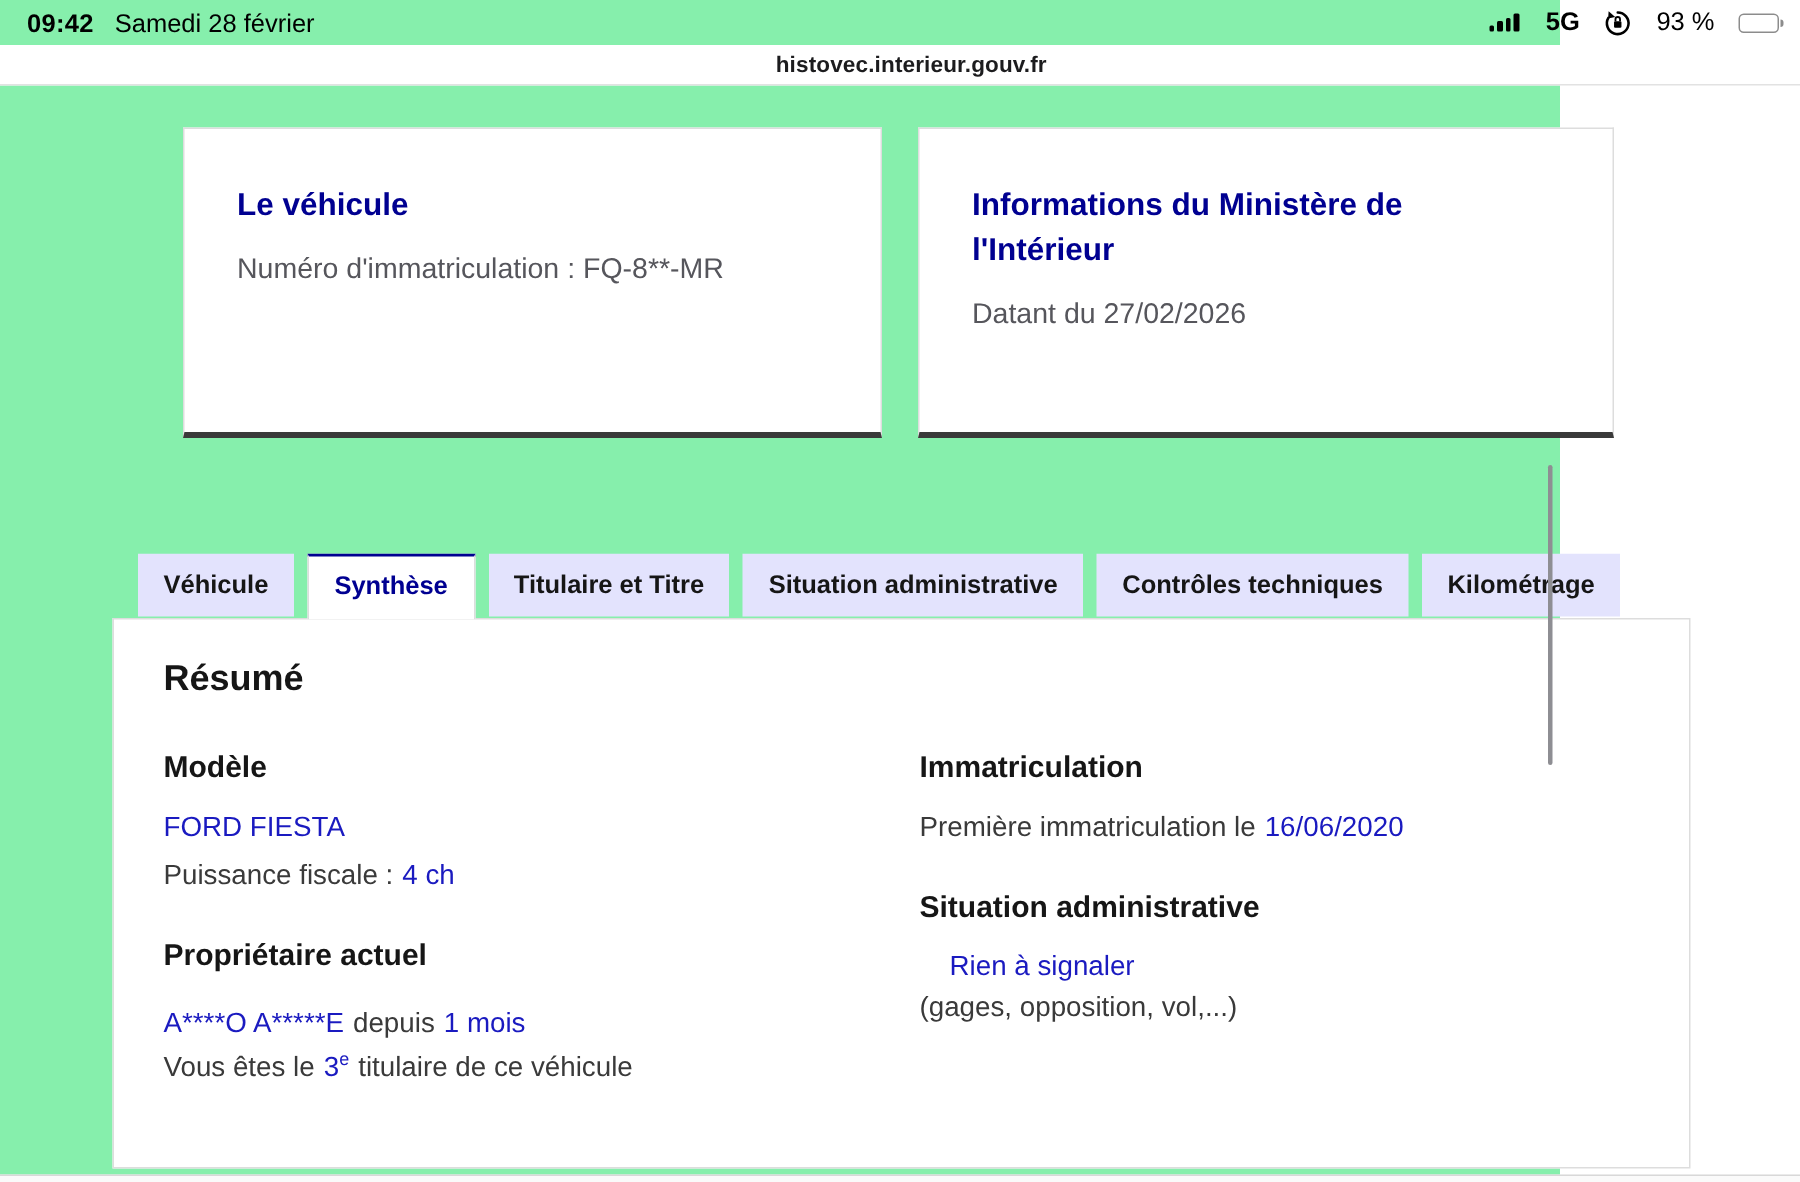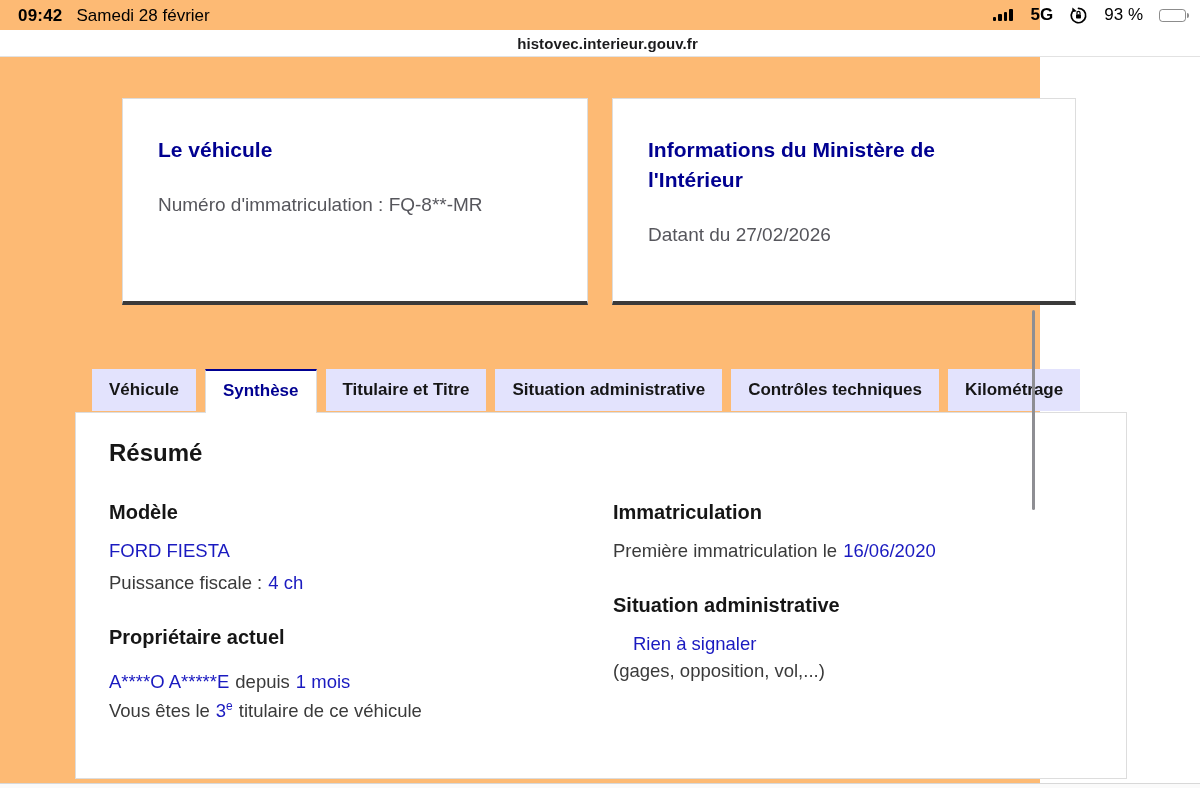--- a/index.html
+++ b/index.html
@@ -1,17 +1,17 @@
 <!DOCTYPE html>
 <html><head>
 <meta charset="utf-8">
 <style>
   * { margin:0; padding:0; box-sizing:border-box; }
   html,body { width:1200px; height:788px; background:#fff; font-family:"Liberation Sans", sans-serif; overflow:hidden; }
-  .screen { position:relative; width:1040px; height:788px; background:#fdba74; }
+  .screen { position:relative; width:1040px; height:788px; background:#86efac; }
 
   
   .status-bar { position:absolute; top:0; left:0; width:1200px; height:30px; }
   .status-left { position:absolute; left:18px; top:6px; display:flex; align-items:baseline; gap:14px; font-size:17px; color:#000; }
   .status-time { font-weight:700; letter-spacing:.2px; }
   .status-date { font-weight:400; }
   .status-right { position:absolute; right:14px; top:5px; display:flex; align-items:center; gap:16px; font-size:17px; color:#000; }
   .sig { display:flex; align-items:flex-end; gap:2px; height:12px; margin-right:2px; }
   .sig i { display:block; width:3.5px; background:#000; border-radius:1px; }
   .sig i:nth-child(1){height:4px;} .sig i:nth-child(2){height:7px;}
@@ -21,25 +21,25 @@
   .batt-pct { font-weight:400; }
   .battery { position:relative; width:27px; height:13px; border:1px solid rgba(0,0,0,.45); border-radius:3.5px; padding:1px; }
   .battery .fill { height:100%; width:88%; background:#000; border-radius:1.5px; }
   .battery .nub { position:absolute; right:-4px; top:3.5px; width:2.5px; height:5px; background:rgba(0,0,0,.45); border-radius:0 2px 2px 0; }
 
   
   .url-bar { position:absolute; top:30px; left:0; width:1200px; height:27px; display:flex; align-items:center; justify-content:center; border-bottom:1px solid #e2e2e2; background:#fff; }
   .url-text { font-size:15px; font-weight:600; color:#1c1c1e; letter-spacing:.1px;padding-left:15px; }
 
   
-  .card { position:absolute; top:98px; height:207px; background:#fff; border:1px solid #dddddd; border-bottom:4px solid #3a3a3a; padding:36px 34px 12px 35px; }
+  .card { position:absolute; top:85px; height:207px; background:#fff; border:1px solid #dddddd; border-bottom:4px solid #3a3a3a; padding:36px 34px 12px 35px; }
   .card-1 { left:122px; width:466px; }
   .card-2 { left:612px; width:464px; }
   .card-title { color:#000091; font-size:21px; font-weight:700; line-height:30px; max-width:352px; }
-  .card-body { margin-top:29px; color:#56565c; font-size:19px; }
+  .card-body { margin-top:17px; color:#56565c; font-size:19px; }
 
   
   .tabs { position:absolute; left:75px; top:369px; width:1052px; height:44px; overflow:hidden; white-space:nowrap; z-index:3; }
   .tabs-inner { position:absolute; left:17px; top:0; display:flex; gap:9px; }
   .tab { height:42px; line-height:42px; padding:0 17px; background:#e3e3fd; color:#161616; font-size:17px; font-weight:700; cursor:pointer; flex:0 0 auto; }
   .tab.active { background:#fff; color:#000091; border-top:2px solid #000091; border-left:1px solid #ddd; border-right:1px solid #ddd; height:44px; line-height:40px; }
 
   
   .panel { position:absolute; left:75px; top:412px; width:1052px; height:367px; border:1px solid #ddd; background:#fff; z-index:1; }
   .panel-heading { position:absolute; left:33px; top:26px; font-size:24px; font-weight:700; color:#161616; }

